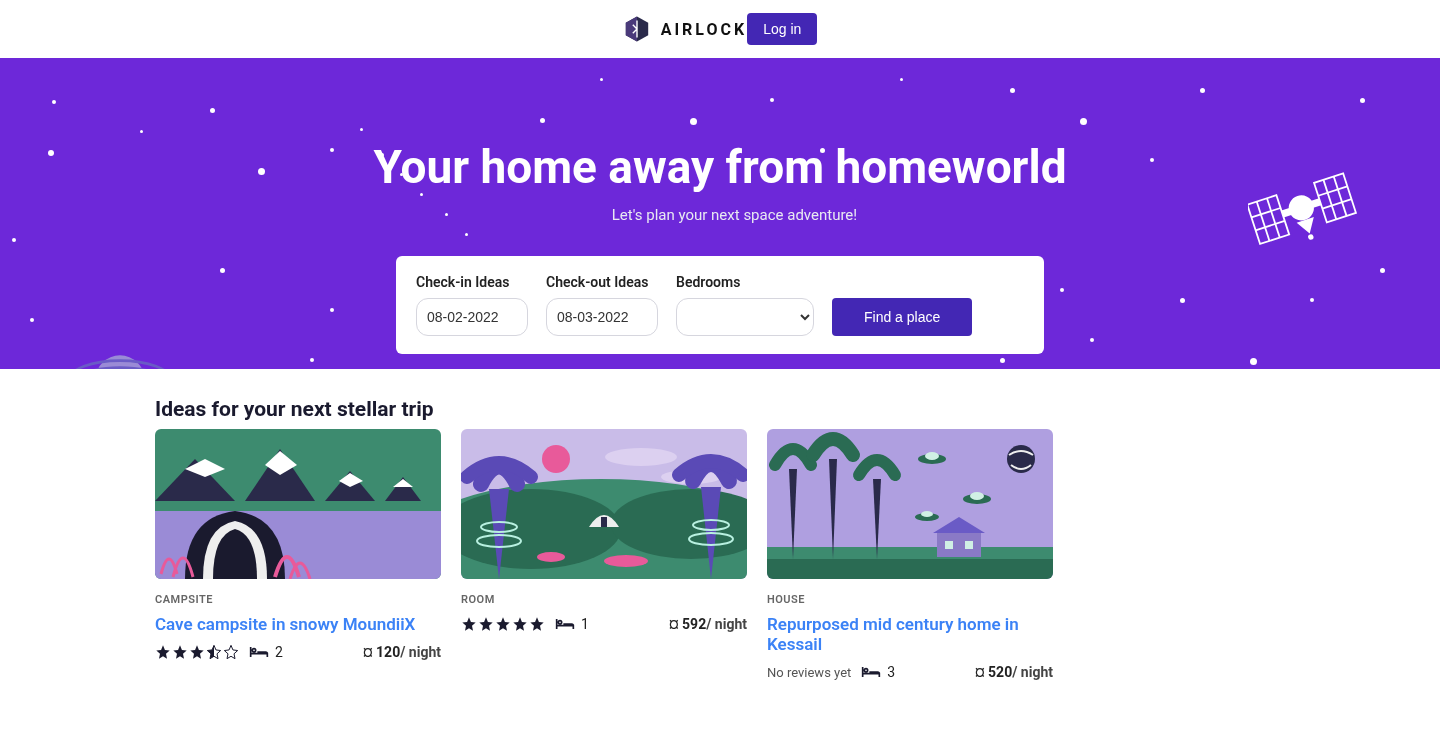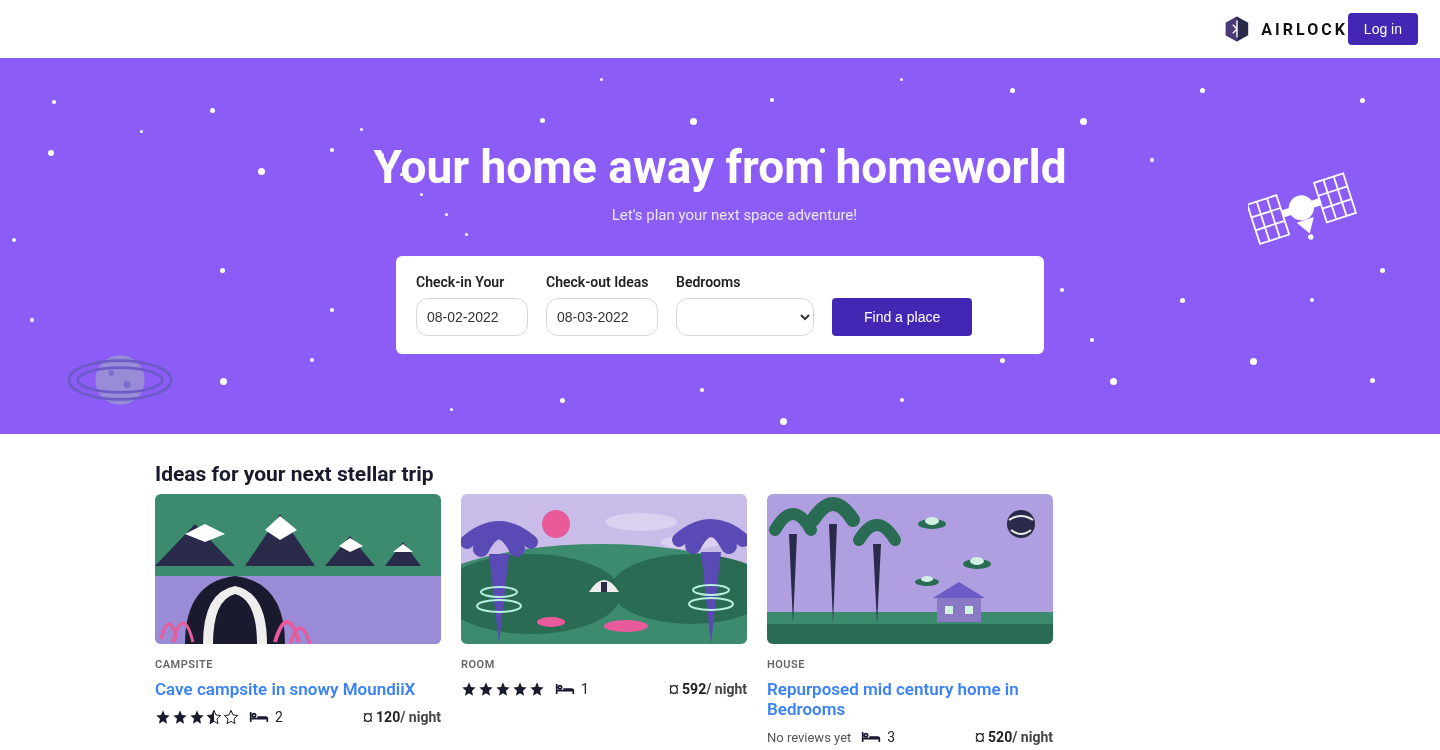--- a/index.html
+++ b/index.html
@@ -1,26 +1,26 @@
 <!DOCTYPE html>
 <html><head>
 <meta charset="utf-8">
 <style>
   * { box-sizing: border-box; margin: 0; padding: 0; }
   body { font-family: -apple-system, BlinkMacSystemFont, "Segoe UI", Roboto, Helvetica, Arial, sans-serif; color: #1a1a2e; background: #fff; }
 
   
-  .header { display: flex; align-items: center; justify-content: flex-end; padding: 12px 22px; height: 58px; }
+  .header { display: flex; align-items: center; justify-content: center; padding: 12px 22px; height: 58px; }
   .logo-wrap { display: flex; align-items: center; gap: 10px; }
   .logo-mark { width: 28px; height: 28px; }
   .logo-text { font-weight: 700; letter-spacing: 3px; font-size: 16px; color: #111; }
   .login-btn { background: #4327b4; color: #fff; border: none; padding: 8px 16px; border-radius: 4px; font-size: 14px; font-weight: 500; cursor: pointer; }
 
   
-  .hero { position: relative; background: #8b5cf6; height: 376px; overflow: hidden; text-align: center; }
+  .hero { position: relative; background: #6d28d9; height: 311px; overflow: hidden; text-align: center; }
   .stars .star { position: absolute; background: #fff; border-radius: 50%; }
   .hero-title { color: #fff; font-size: 46px; font-weight: 700; margin-top: 82px; }
   .hero-sub { color: #e8e8f2; font-size: 15px; margin-top: 12px; padding-left: 29px; }
   .search-card { position: relative; z-index: 2; background: #fff; border-radius: 6px; width: 648px; margin: 32px auto 0; padding: 18px 20px; display: flex; align-items: flex-end; gap: 18px; text-align: left; }
   .field { display: flex; flex-direction: column; gap: 8px; }
   .field label { font-size: 14px; font-weight: 600; color: #222; }
   .field input, .field select { height: 38px; border: 1px solid #d6d6de; border-radius: 12px; padding: 16px 10px; font-size: 14px; color: #333; background: #fff; }
   .field.date input { width: 112px; }
   .field.bedrooms select { width: 138px; }
   .search-btn { background: #4327b4; color: #fff; border: none; padding: 10px 32px; border-radius: 4px; font-size: 14px; font-weight: 500; cursor: pointer; height: 38px; }
@@ -137,21 +137,21 @@
       <path d="M50 58 L70 58 L60 74 Z" fill="#fff"></path>
       <circle cx="60" cy="78" r="3" fill="#fff"></circle>
     </g>
   </svg>
 
   <h1 class="hero-title">Your home away from homeworld</h1>
   <p class="hero-sub">Let's plan your next space adventure!</p>
 
   <div class="search-card">
     <div class="field date">
-      <label>Check-in Your</label>
+      <label>Check-in Ideas</label>
       <input type="text" value="08-02-2022" style="">
     </div>
     <div class="field date">
       <label>Check-out Ideas</label>
       <input type="text" value="08-03-2022" style="">
     </div>
     <div class="field bedrooms">
       <label>Bedrooms</label>
       <select>
         <option>1+</option>
@@ -303,21 +303,21 @@
 
         <circle cx="254" cy="30" r="14" fill="#2a2a4a"></circle>
         <path d="M242 26 Q254 18 266 26 M244 36 Q254 44 264 36" stroke="#eee" stroke-width="2" fill="none"></path>
 
         <rect x="170" y="104" width="44" height="24" fill="#8a7ac6"></rect>
         <path d="M166 104 L192 88 L218 104 Z" fill="#6a5bc6"></path>
         <rect x="178" y="112" width="8" height="8" fill="#d0f0e4"></rect>
         <rect x="198" y="112" width="8" height="8" fill="#d0f0e4"></rect>
       </svg>
       <div class="card-type">HOUSE</div>
-      <div class="card-title">Repurposed mid century home in Bedrooms</div>
+      <div class="card-title">Repurposed mid century home in Kessail</div>
       <div class="card-meta">
         <div class="meta-left">
           <span class="no-reviews">No reviews yet</span>
           <div class="bed-wrap">
             <svg class="bed-icon" viewBox="0 0 24 16">
                 <path d="M2 2v12M2 10h20v4M6 8a2 2 0 100-4 2 2 0 000 4zM10 8h10a2 2 0 012 2" fill="none" stroke="#1a1a2e" stroke-width="2"></path>
               </svg>
             <span>3</span>
           </div>
         </div>

